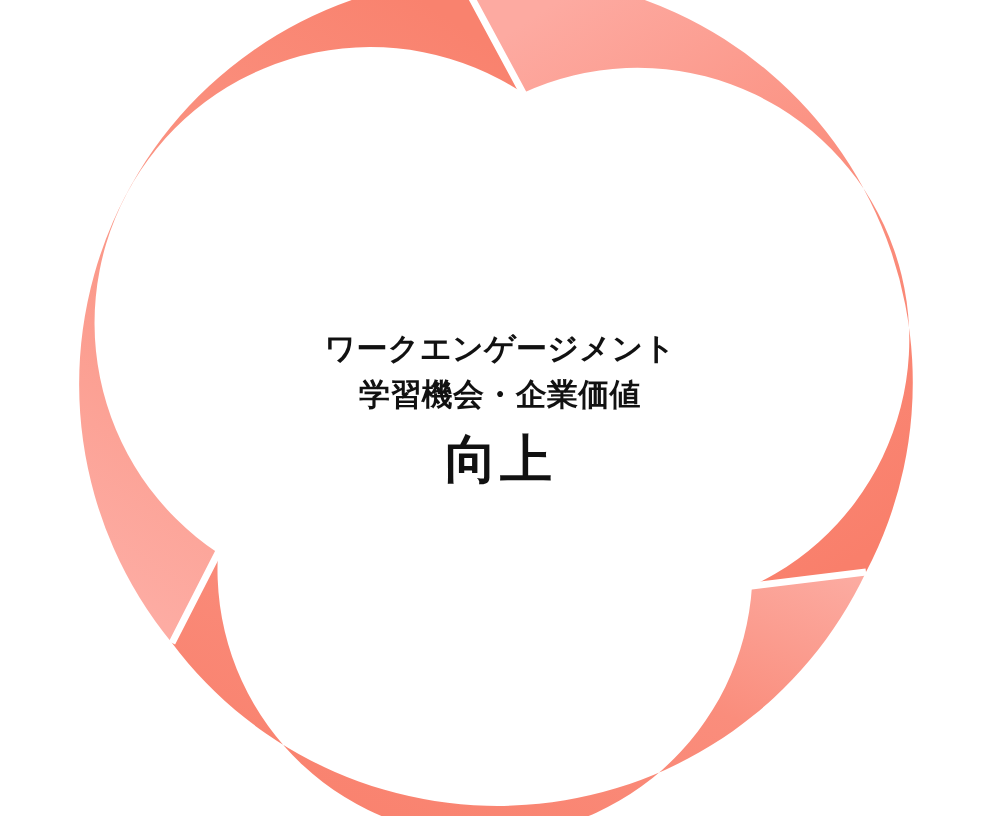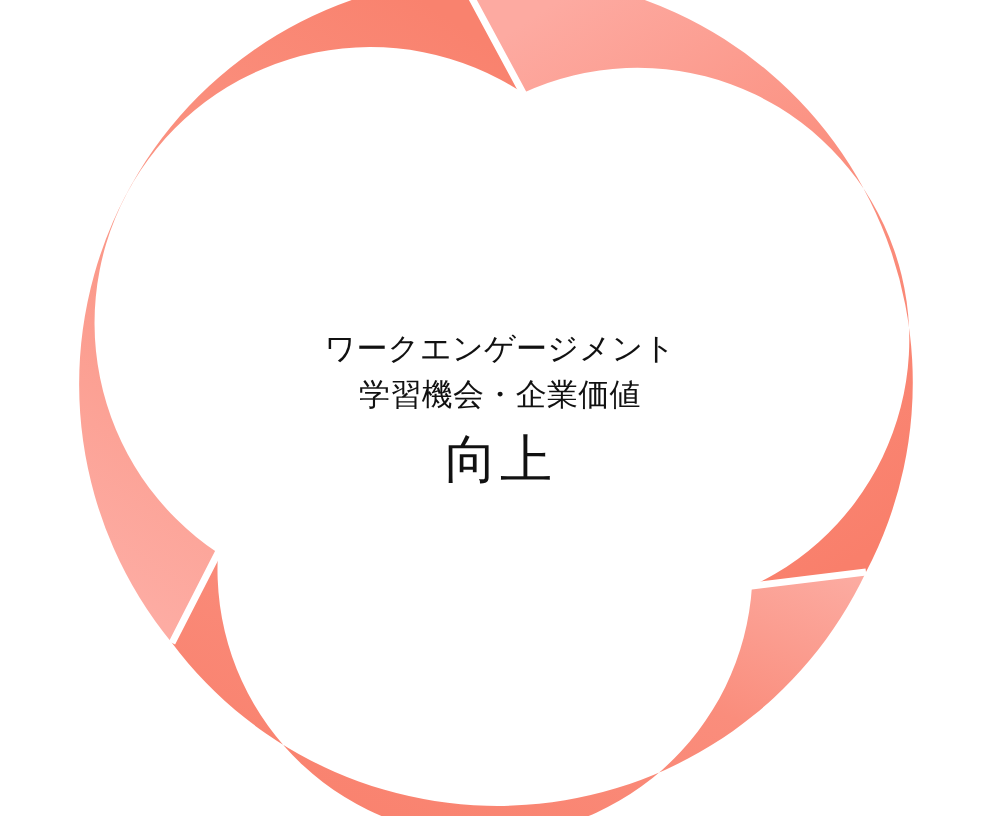--- a/index.html
+++ b/index.html
@@ -61,29 +61,29 @@
     top: 326px;
     width: 440px;
     text-align: center;
     color: #111111;
     user-select: none;
   }
   #center-text .ctr-line1,
   #center-text .ctr-line2 {
     display: block;
     font-size: 31px;
-    font-weight: normal;
+    font-weight: bold;
     line-height: 1.47;
     letter-spacing: 0.01em;
     white-space: nowrap;
   }
   #center-text .ctr-line3 {
     display: block;
     font-size: 52px;
-    font-weight: normal;
+    font-weight: bold;
     line-height: 1.26;
     letter-spacing: 0.06em;
     margin-top: 10px;
     white-space: nowrap;
   }
 </style>
 </head>
 <body>
 
 <div id="diagram-root">

